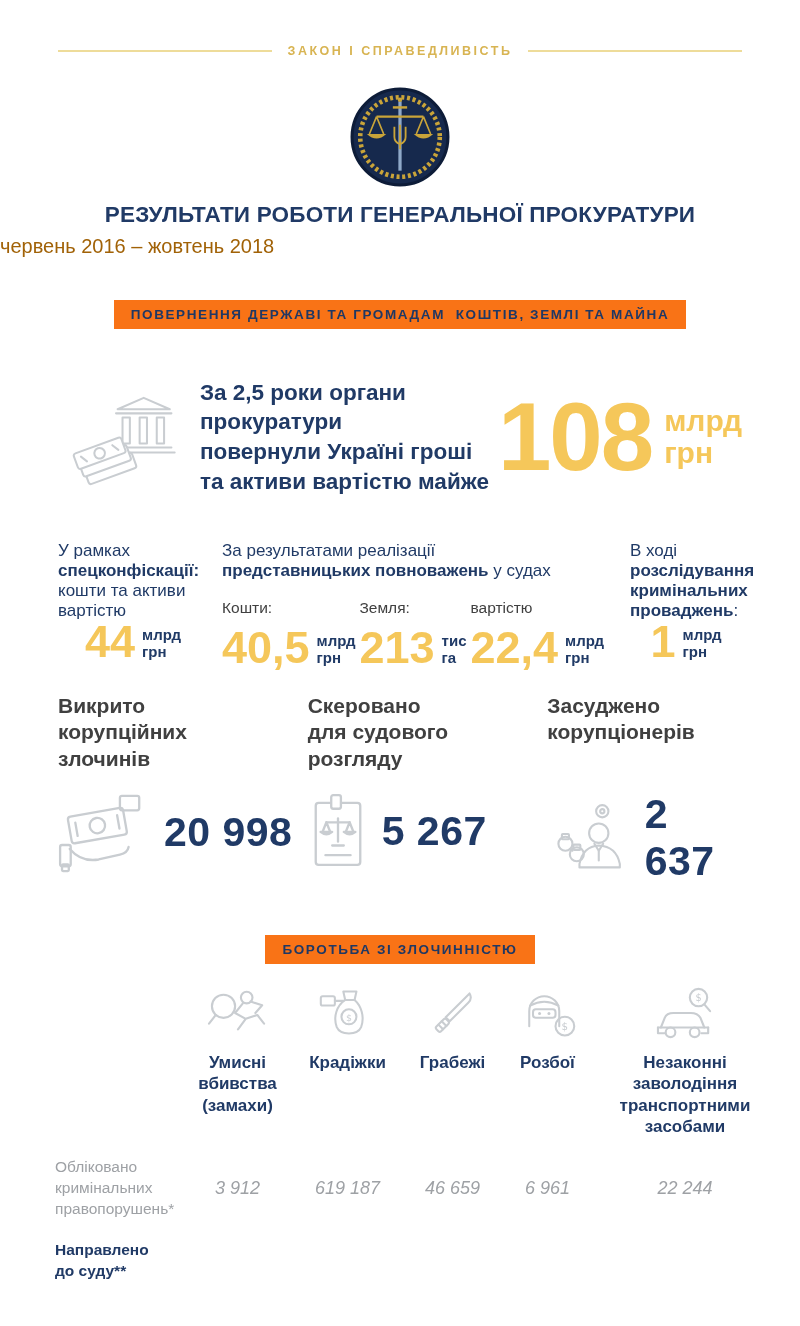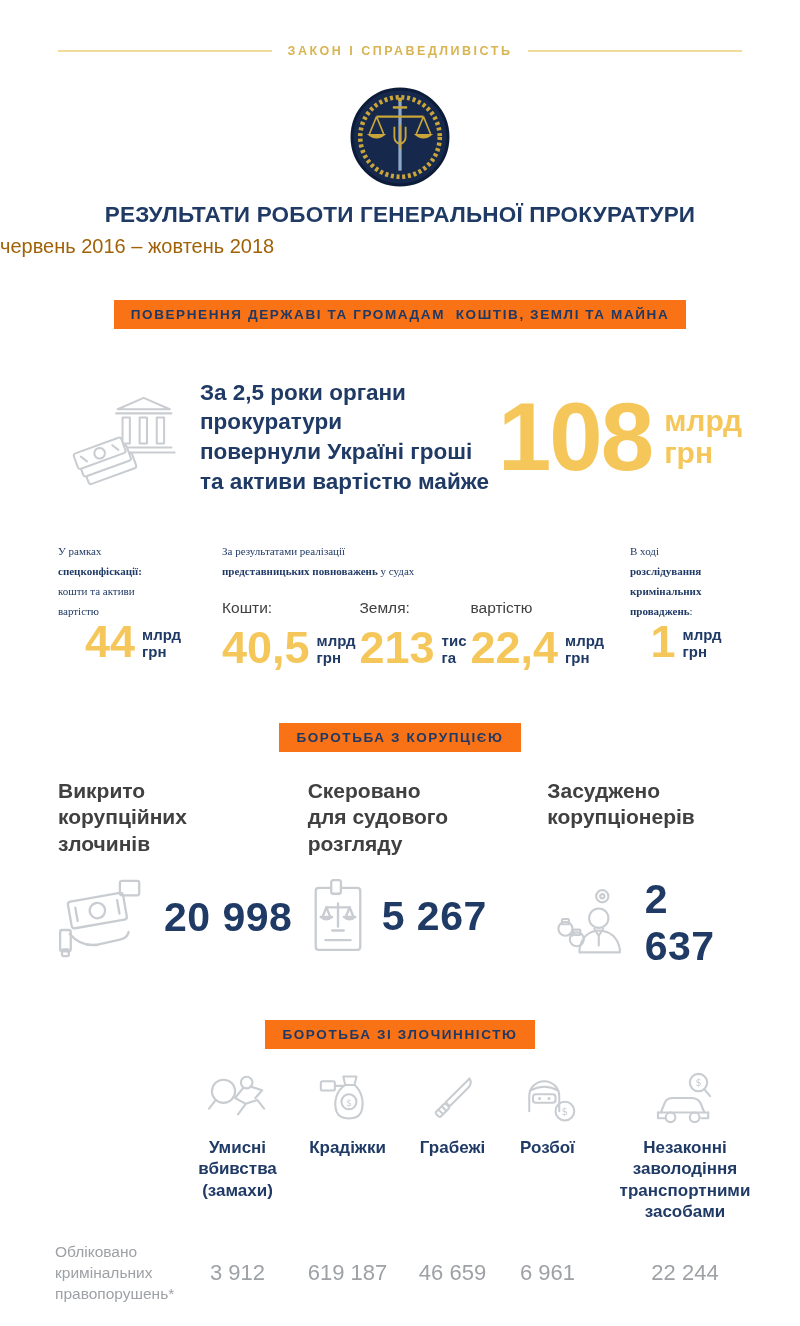--- a/index.html
+++ b/index.html
@@ -28,21 +28,21 @@
 
   
   .hero{display:flex;align-items:center;padding:0 58px 0 72px;margin-top:26px;}
   .hero-lead{margin-left:22px;font-size:22.5px;font-weight:bold;color:#203A66;line-height:1.32;}
   .hero-number{margin-left:auto;display:flex;align-items:center;}
   .hero-value{font-size:96px;font-weight:bold;color:#F5C75A;line-height:.9;letter-spacing:-2px;}
   .hero-unit{margin-left:12px;font-size:30px;font-weight:bold;color:#F5C75A;line-height:1.05;}
 
   
   .stats-row{display:flex;padding:0 58px;margin-top:22px;}
-  .stat-desc{margin:0;font-size:11px;line-height:20px;color:#203A66;min-height:82px;font-family:Liberation Serif, serif;}
+  .stat-desc{margin:0;font-size:17px;line-height:20px;color:#203A66;min-height:82px;}
   .stat-desc b{font-weight:bold;}
   .figure{display:flex;align-items:flex-end;justify-content:center;}
   .figure .num{font-size:45px;font-weight:bold;color:#F5C75A;line-height:.85;}
   .figure .unit{margin-left:7px;font-size:15px;font-weight:bold;color:#203A66;line-height:1.1;padding-bottom:1px;}
   .stat-special{width:150px;}
   .stat-court{width:382px;margin-left:14px;}
   .court-items{display:flex;justify-content:space-between;}
   .court-item .label{display:block;font-size:15.5px;color:#404040;margin:18px 0 12px;}
   .stat-criminal{width:112px;margin-left:auto;}
   .stat-court .stat-desc{min-height:40px;}
@@ -56,21 +56,21 @@
 
   
   .crime-grid{display:grid;grid-template-columns:125px 115px 105px 105px 85px 190px;margin-left:55px;width:725px;align-items:center;}
   .crime-icons{margin-top:22px;align-items:end;}
   .crime-icons .cell{display:flex;justify-content:center;}
   .crime-cats{margin-top:10px;align-items:start;}
   .cat-label{font-size:17px;font-weight:bold;color:#203A66;text-align:center;line-height:1.25;}
   .crime-row{margin-top:20px;}
   .row-label{font-size:15.5px;line-height:1.35;}
   .row-muted .row-label,.row-muted .cell-val{color:#9EA1A5;}
-  .row-muted .cell-val{font-size:22px;text-align:center;}
+  .row-muted .cell-val{font-size:18px;text-align:center;font-style:italic;}
   .row-strong .row-label{color:#203A66;font-weight:bold;}
 
   svg{display:block;}
 </style>
 </head>
 <body>
 
 <div class="page">
 
   <div class="tagline-row">
@@ -180,23 +180,20 @@
 кримінальних
 проваджень</b><span>:</span></p>
       <div class="figure">
         <span class="num">1</span>
         <span class="unit pre">млрд
 грн</span>
       </div>
     </div>
   </div>
 
-  <div class="banner-row banner-corruption">
-    <span class="banner">БОРОТЬБА З КОРУПЦІЄЮ</span>
-  </div>
 
   <div class="corruption-row">
 
     <div class="cor-col cor-col1">
       <p class="cor-title pre">Викрито
 корупційних
 злочинів</p>
       <div class="cor-figure">
         <svg viewBox="0 0 95 85" width="92" height="82" fill="none" stroke="#C9CDD1" stroke-width="2.4" stroke-linejoin="round" stroke-linecap="round">
           <rect x="64" y="5" width="20" height="15" rx="2"></rect>

